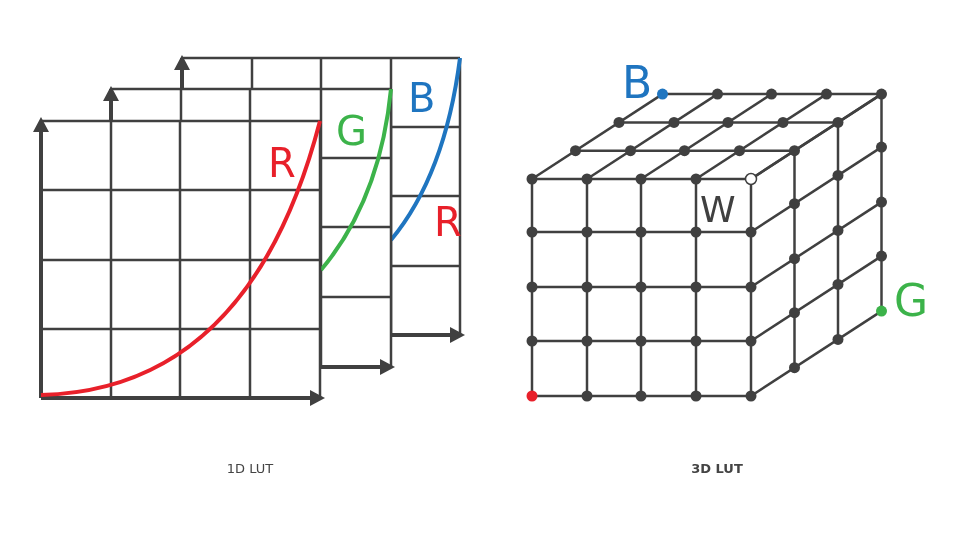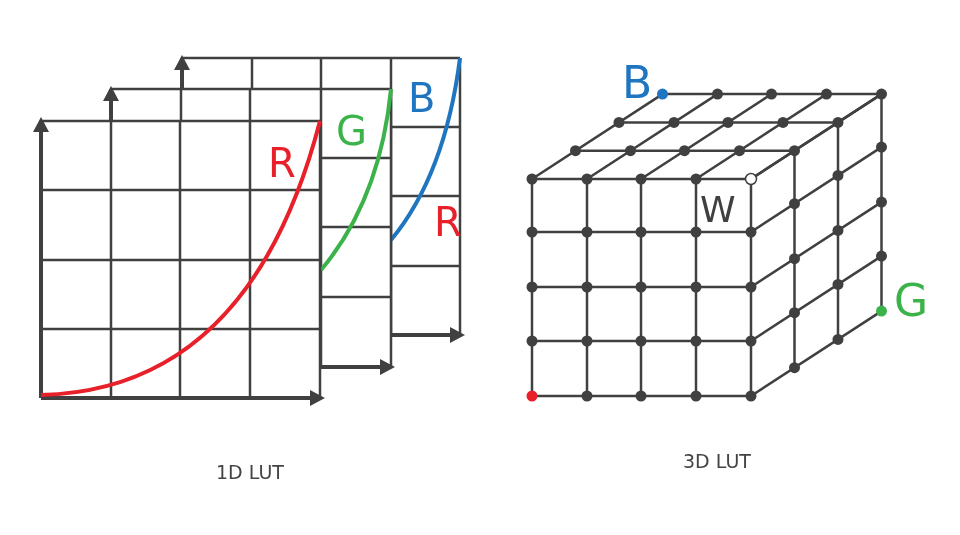--- a/index.html
+++ b/index.html
@@ -1,18 +1,18 @@
 <!DOCTYPE html>
 <html><head>
 <meta charset="utf-8">
 <style>
   html, body { margin:0; padding:0; background:#ffffff; }
   body { width:960px; height:535px; position:relative; overflow:hidden; font-family:"DejaVu Sans", sans-serif; }
   #stage { position:absolute; left:0; top:0; width:960px; height:535px; }
-  .caption { position:absolute; font-size:19px; color:#444444; text-align:center; width:200px; }
+  .caption { position:absolute; font-size:13px; color:#444444; text-align:center; width:200px; }
 </style>
 </head>
 <body>
 
 <svg id="stage" width="960" height="535" viewBox="0 0 960 535" xmlns="http://www.w3.org/2000/svg">
   <defs>
     <marker id="arrowUp" markerWidth="10" markerHeight="10" refX="5" refY="5" orient="auto">
       <path d="M0,10 L5,0 L10,10 Z" fill="#404040"></path>
     </marker>
   </defs>
@@ -153,13 +153,13 @@
       <circle cx="662.5" cy="94.1" r="5.5" fill="#1f75c0"></circle>
       <circle cx="881.5" cy="311.1" r="5.5" fill="#3cb34a"></circle>
       <circle cx="751" cy="179" r="5.5" fill="#ffffff" stroke="#404040" stroke-width="1.5"></circle>
     </g>
   <text x="622" y="98" font-family="DejaVu Sans, sans-serif" font-size="44" fill="#1f75c0">B</text>
   <text x="894" y="316" font-family="DejaVu Sans, sans-serif" font-size="44" fill="#3cb34a">G</text>
   <text x="700" y="222" font-family="DejaVu Sans, sans-serif" font-size="36" fill="#404040">W</text>
 </svg>
 
 <div class="caption" style="left:150px; top:461px;">1D LUT</div>
-<div class="caption" style="left:617px; top:450px;">3D LUT</div>
+<div class="caption" style="left:617px; top:461px;font-weight:bold;">3D LUT</div>
 
 </body></html>

